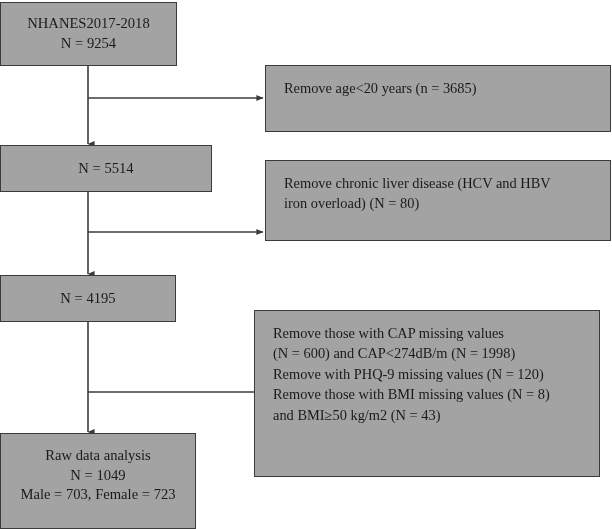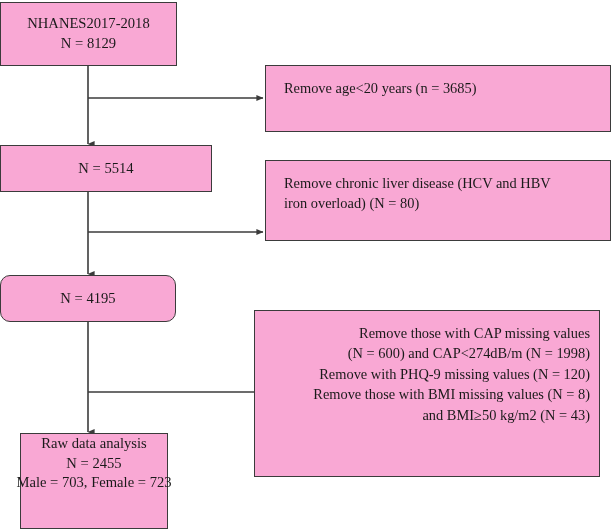--- a/index.html
+++ b/index.html
@@ -21,21 +21,21 @@
     left: 0;
     top: 0;
     width: 612px;
     height: 529px;
   }
 
   .node {
     position: absolute;
     box-sizing: border-box;
     border: 1.4px solid #3b3b3b;
-    background: #f9a8d4;
+    background: #a3a3a3;
     display: flex;
     flex-direction: column;
     justify-content: center;
     overflow: visible;
   }
 
   .node .line {
     display: block;
     white-space: nowrap;
   }
@@ -54,26 +54,26 @@
     align-items: flex-start;
     justify-content: flex-start;
     font-size: 14.4px;
     line-height: 1.42;
     padding: 12px 9px 0 18px;
   }
 
   
   #node-source       { left: 0px;   top: 2px;   width: 177px; height: 64px; }
   #node-after-age    { left: 0px;   top: 145px; width: 212px; height: 47px; }
-  #node-after-liver  { left: 0px;   top: 275px; width: 176px; height: 47px; border-radius: 10px; }
-  #node-final        { left: 0px;   top: 433px; width: 148px; height: 96px; padding-top: 0; justify-content: flex-start; margin-left: 20px; }
+  #node-after-liver  { left: 0px;   top: 275px; width: 176px; height: 47px; }
+  #node-final        { left: 0px;   top: 433px; width: 196px; height: 96px; padding-top: 12px; justify-content: flex-start; }
 
   #node-exclude-1 { left: 265px; top: 65px;  width: 346px; height: 67px; }
   #node-exclude-2 { left: 265px; top: 160px; width: 346px; height: 81px; }
-  #node-exclude-3 { left: 254px; top: 310px; width: 346px; height: 167px; align-items: flex-end; }
+  #node-exclude-3 { left: 254px; top: 310px; width: 346px; height: 167px; }
 
   
   #node-final .line { margin: 0 -6px; }
 
   svg.connectors {
     position: absolute;
     left: 0;
     top: 0;
     width: 612px;
     height: 529px;
@@ -103,34 +103,34 @@
 
     <line x1="88" y1="232" x2="263" y2="232" stroke="#3b3b3b" stroke-width="1.6" marker-end="url(#arrowright)"></line>
 
     <line x1="88" y1="322" x2="88" y2="432" stroke="#3b3b3b" stroke-width="1.6" marker-end="url(#arrowdown)"></line>
 
     <line x1="88" y1="392" x2="263" y2="392" stroke="#3b3b3b" stroke-width="1.6" marker-end="url(#arrowright)"></line>
   </svg>
 
   <div class="node node-left" id="node-source">
     <span class="line">NHANES2017-2018</span>
-    <span class="line">N = 8129</span>
+    <span class="line">N = 9254</span>
   </div>
 
   <div class="node node-left" id="node-after-age">
     <span class="line">N = 5514</span>
   </div>
 
   <div class="node node-left" id="node-after-liver">
     <span class="line">N = 4195</span>
   </div>
 
   <div class="node node-left" id="node-final">
     <span class="line">Raw data analysis</span>
-    <span class="line">N = 2455</span>
+    <span class="line">N = 1049</span>
     <span class="line">Male = 703, Female = 723</span>
   </div>
 
   <div class="node node-right" id="node-exclude-1">
     <span class="line">Remove age&lt;20 years (n = 3685)</span>
   </div>
 
   <div class="node node-right" id="node-exclude-2">
     <span class="line">Remove chronic liver disease (HCV and HBV</span>
     <span class="line">iron overload) (N = 80)</span>

